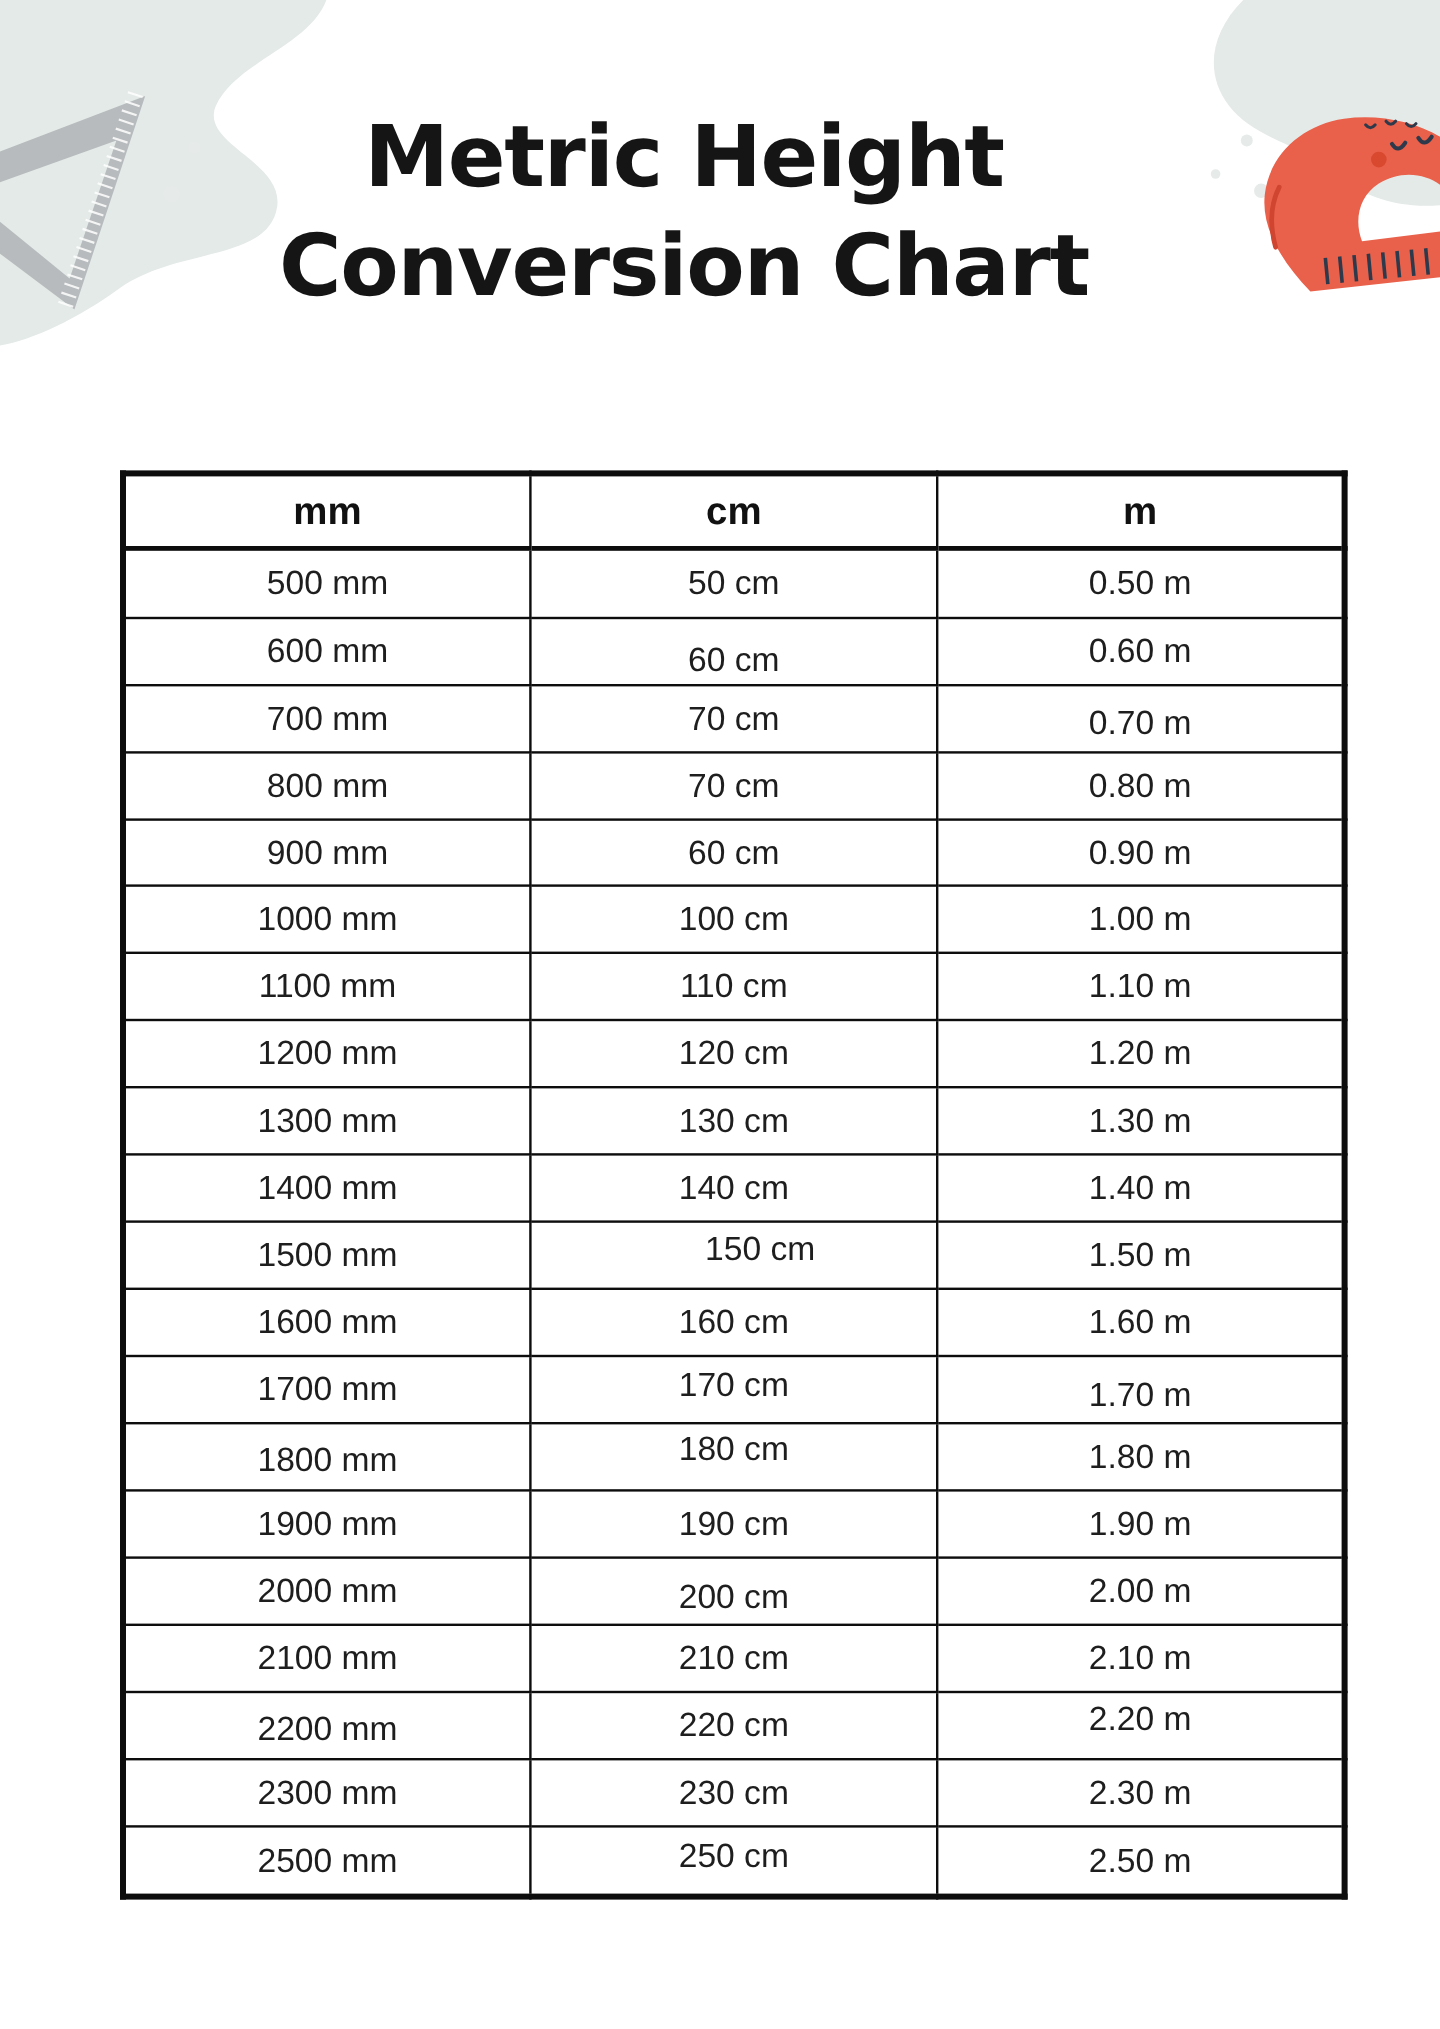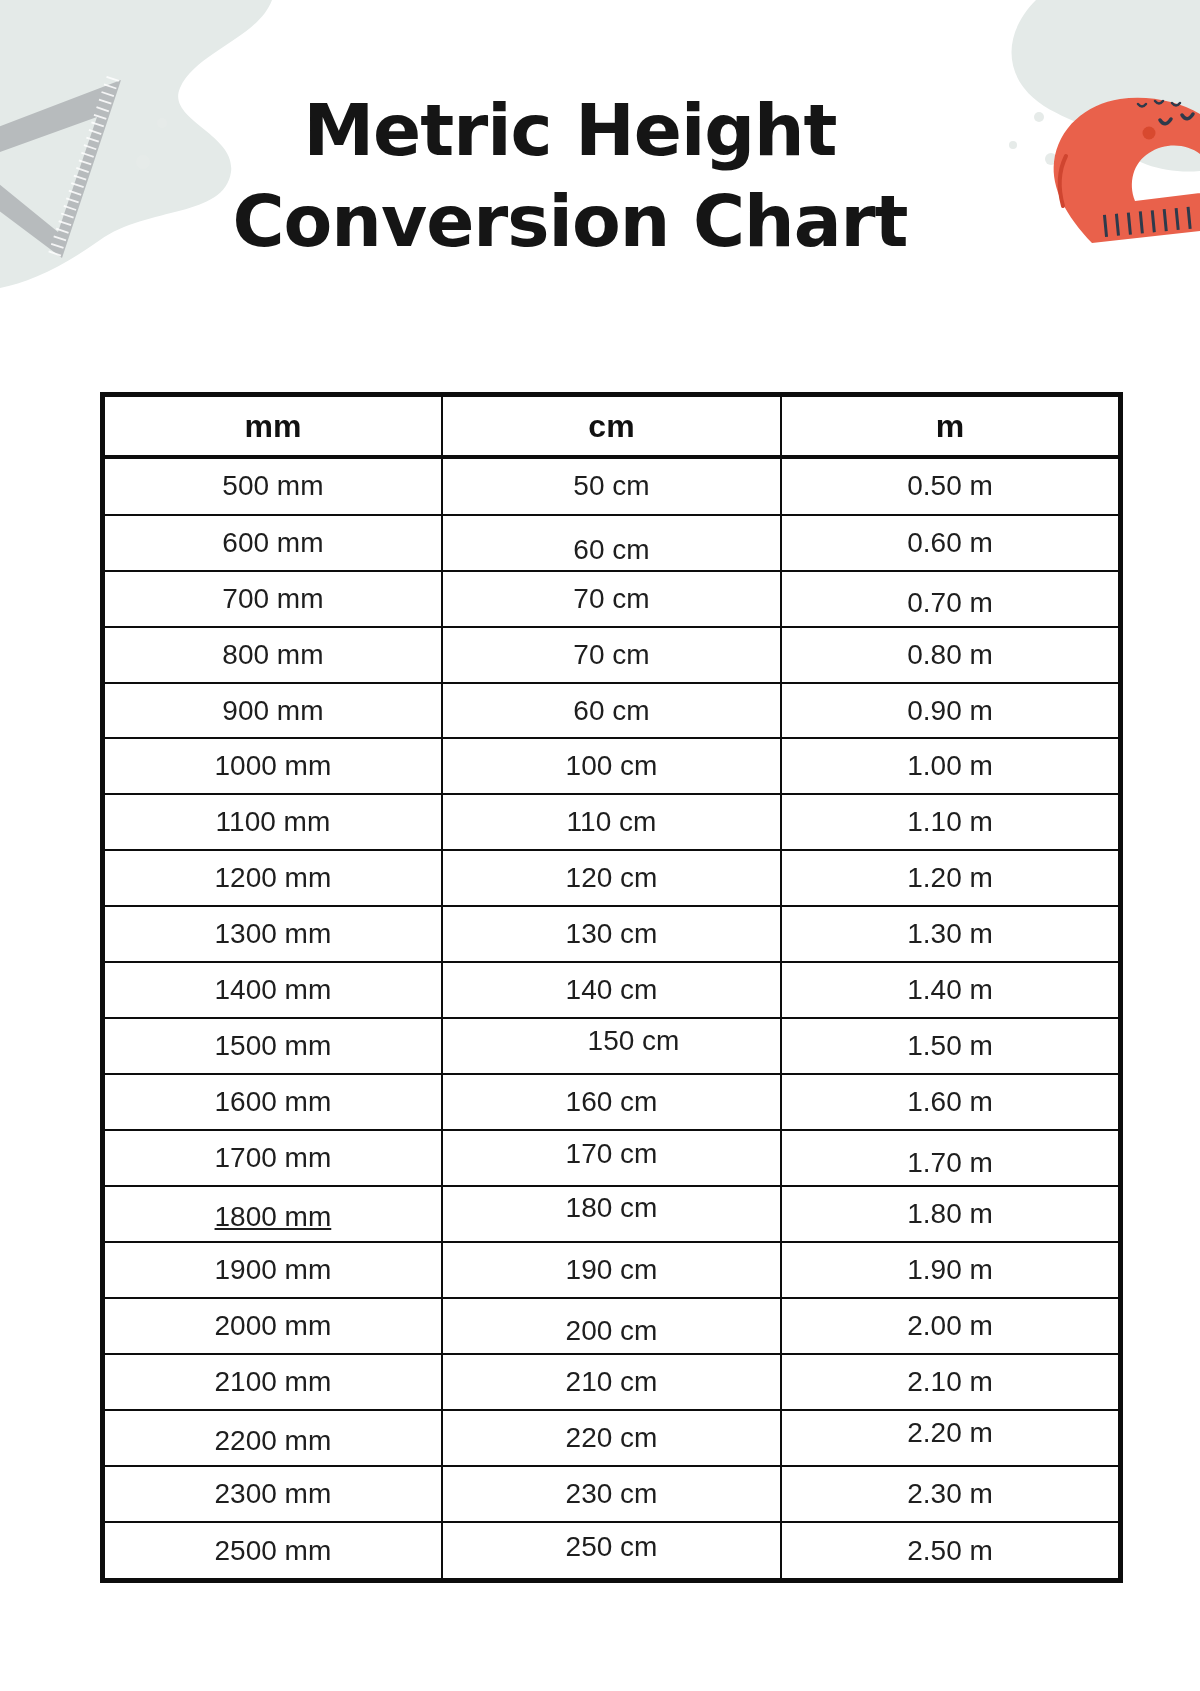--- a/index.html
+++ b/index.html
@@ -58,21 +58,21 @@
     vertical-align:middle;
     padding:0;
   }
   #conv-table td{transform:translateY(0);}
   
   #conv-table tbody tr:nth-child(2)  td:nth-child(2){transform:translateY(7px);}
   #conv-table tbody tr:nth-child(3)  td:nth-child(3){transform:translateY(4px);}
   #conv-table tbody tr:nth-child(11) td:nth-child(2){transform:translateY(-5px);padding-left:44px;}
   #conv-table tbody tr:nth-child(13) td:nth-child(2){transform:translateY(-4px);}
   #conv-table tbody tr:nth-child(13) td:nth-child(3){transform:translateY(5px);}
-  #conv-table tbody tr:nth-child(14) td:nth-child(1){transform:translateY(3px);text-decoration:underline;}
+  #conv-table tbody tr:nth-child(14) td:nth-child(1){transform:translateY(3px);}
   #conv-table tbody tr:nth-child(14) td:nth-child(2){transform:translateY(-6px);}
   #conv-table tbody tr:nth-child(16) td:nth-child(2){transform:translateY(5px);}
   #conv-table tbody tr:nth-child(18) td:nth-child(1){transform:translateY(3px);}
   #conv-table tbody tr:nth-child(18) td:nth-child(3){transform:translateY(-5px);}
   #conv-table tbody tr:nth-child(20) td:nth-child(2){transform:translateY(-4px);}
   #conv-table tbody tr:nth-child(21) td:nth-child(2){transform:translateY(5px);}
   #conv-table tbody tr:nth-child(21) td:nth-child(3){transform:translateY(-3px);}
 </style>
 </head>
 <body>

